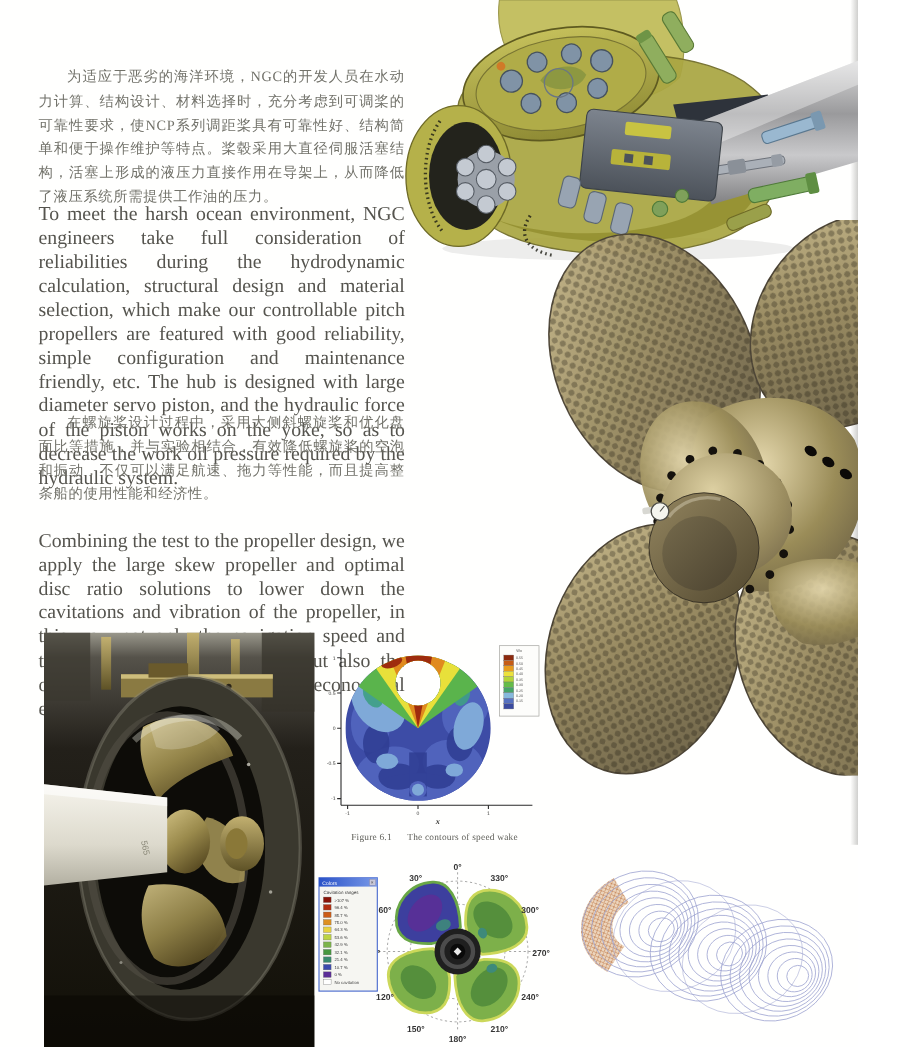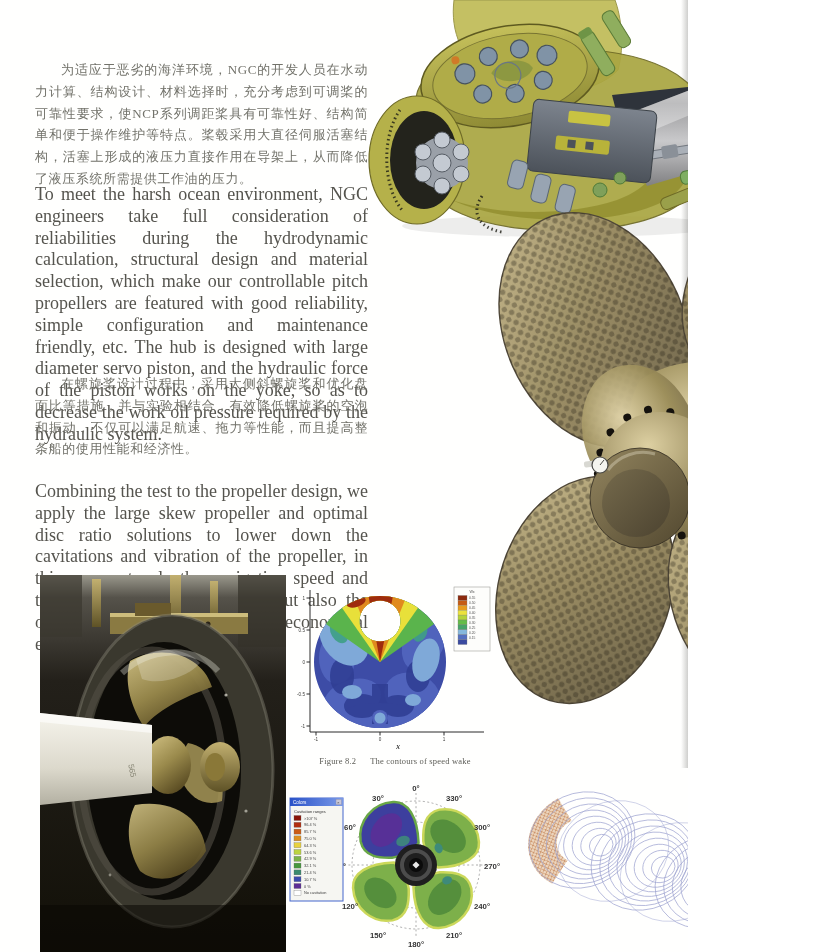--- a/index.html
+++ b/index.html
@@ -1,16 +1,16 @@
 <!DOCTYPE html>
 <html><head>
 <meta charset="utf-8">
 <style>
   html,body{margin:0;padding:0;background:#ffffff;}
-  .page{position:relative;width:688px;height:952px;background:#fffffe;overflow:hidden;
+  .page{position:relative;width:780px;height:952px;background:#fffffe;overflow:hidden;
         font-family:"Liberation Serif",serif;}
   .edge{position:absolute;right:0;top:0;width:7px;height:768px;
         background:linear-gradient(to left,#cfcfcd,rgba(255,255,255,0));}
   .para{position:absolute;left:35px;width:333px;text-align:justify;}
   .cn{color:#72726a;font-size:13px;line-height:21.8px;letter-spacing:.6px;text-indent:2em;}
   .en{color:#55544e;font-size:18px;line-height:21.8px;}
   .fig{position:absolute;}
   .caption{position:absolute;left:292px;top:756px;width:206px;text-align:center;
            font-size:8.5px;color:#5c5c56;letter-spacing:.2px;}
   .caption .cap-title{margin-left:14px;}
@@ -391,21 +391,21 @@
         <text x="177" y="43.8">0.30</text>
         <text x="177" y="48.7">0.25</text>
         <text x="177" y="53.6">0.20</text>
         <text x="177" y="58.5">0.15</text>
       </g>
     </g>
   </svg>
   </div>
 
   <div class="caption">
-    <span>Figure 8.2</span><span class="cap-title">The contours of speed wake</span>
+    <span>Figure 6.1</span><span class="cap-title">The contours of speed wake</span>
   </div>
 
   <div class="fig" style="left:288px;top:780px;">
   <svg width="218" height="172" viewBox="0 0 218 172">
     <defs>
       <linearGradient id="titleBarG" x1="0" y1="0" x2="1" y2="0">
         <stop offset="0" stop-color="#2a52c8"></stop>
             <stop offset="1" stop-color="#7a9ae8"></stop>
       </linearGradient>
     </defs>

